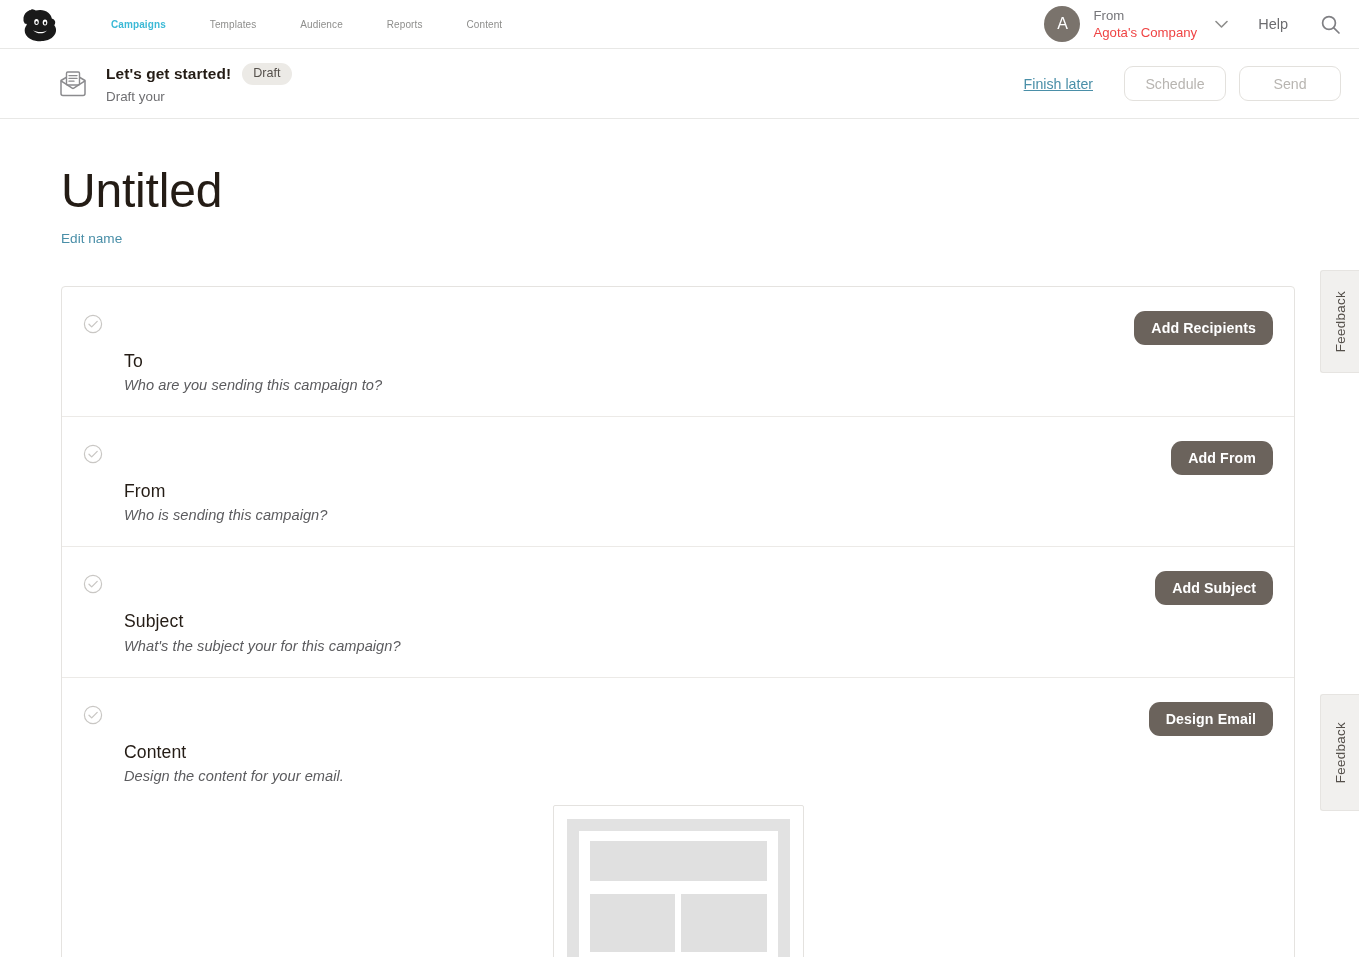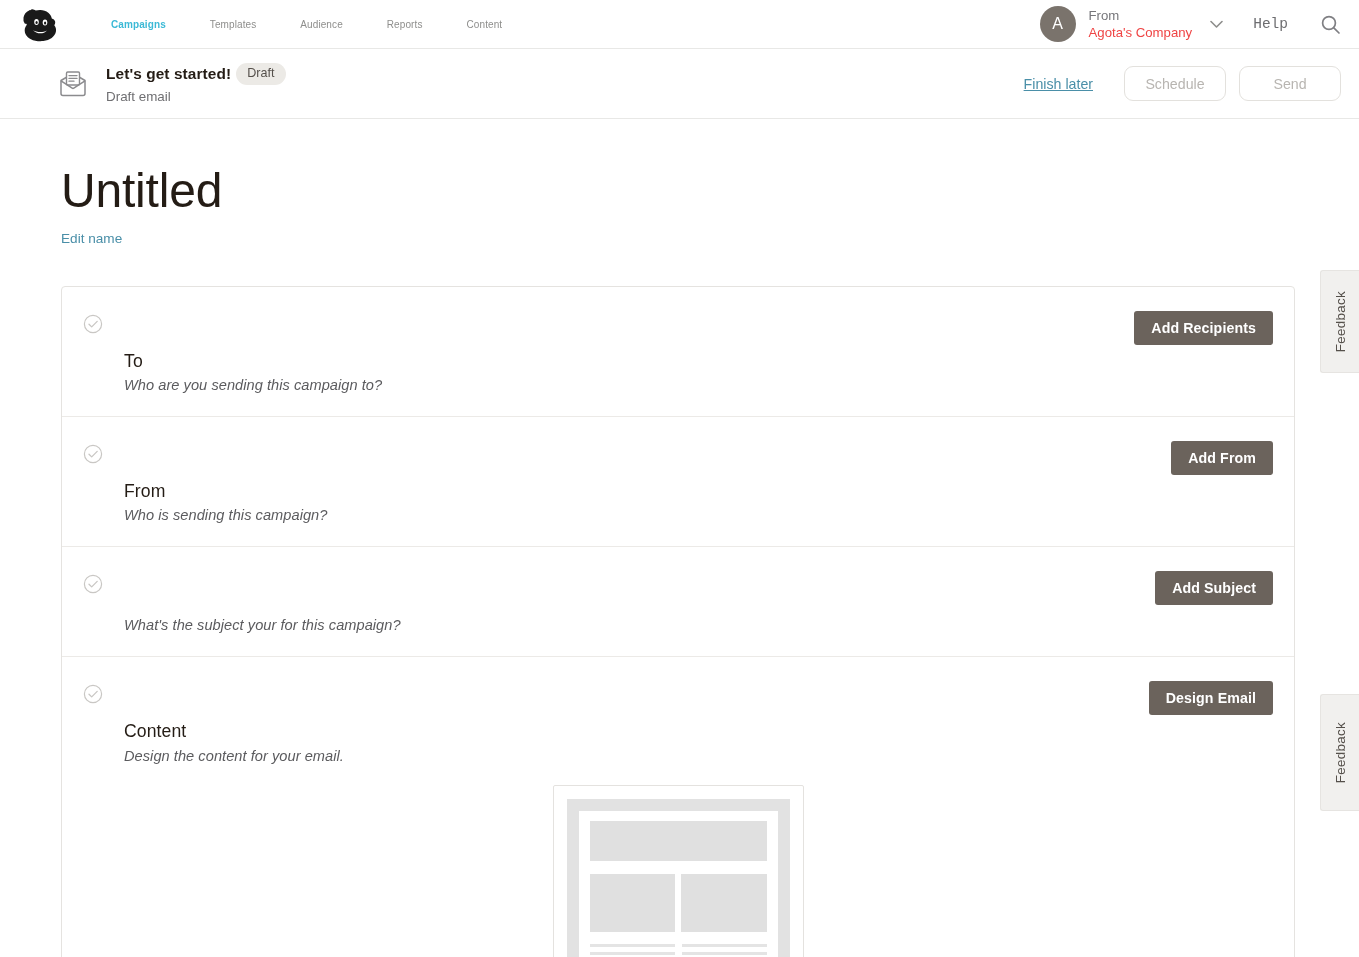--- a/index.html
+++ b/index.html
@@ -64,41 +64,40 @@
   .acct .l2 { font-size: 13.2px; color: #ef4444; }
   .caret {
     margin-left: 18px;
     color: #8e8e8c;
     font-size: 13px;
   }
   .help {
     margin-left: 30px;
     font-size: 14.5px;
     color: #6d6d70;
-    font-family: Liberation Mono, monospace;
   }
   .search-btn {
     margin-left: 31px;
     width: 22px; height: 22px;
     display: flex; align-items: center; justify-content: center;
   }
 
   
   .subheader {
     position: relative;
     height: 70px;
     border-bottom: 1px solid #e8e8e6;
     display: flex;
     align-items: center;
     padding: 0 18px 0 56px;
     background: #fff;
   }
   .env-icon { width: 34px; height: 34px; flex: none; }
   .sub-text { margin-left: 16px; }
-  .sub-title-row { display: flex; align-items: center; gap: 5px; }
+  .sub-title-row { display: flex; align-items: center; gap: 11px; }
   .sub-title {
     font-size: 15.4px;
     font-weight: 700;
     color: #241c15;
     letter-spacing: 0.1px;
   }
   .badge {
     background: #eceae6;
     color: #55504b;
     font-size: 12.6px;
@@ -187,21 +186,21 @@
     color: #5b5b5e;
     letter-spacing: 0.05px;
   }
   .primary-btn {
     margin-left: auto;
     background: #6b635c;
     color: #ffffff;
     font-size: 14.2px;
     font-weight: 700;
     border: none;
-    border-radius: 3px;
+    border-radius: 11px;
     height: 34px;
     padding: 0 17px;
     display: flex; align-items: center; justify-content: center;
     cursor: pointer;
     white-space: nowrap;
     letter-spacing: 0.1px;
     font-family: "Liberation Sans", sans-serif;
   }
   .content-row { flex-wrap: wrap; padding-bottom: 30px; }
 
@@ -342,21 +341,21 @@
       <line x1="13" y1="11.4" x2="21" y2="11.4" stroke="#8b8b8e" stroke-width="1.3" stroke-linecap="round"></line>
       <line x1="13" y1="14.2" x2="18" y2="14.2" stroke="#8b8b8e" stroke-width="1.3" stroke-linecap="round"></line>
       <path d="M5 13.8l11.2 7.4a1.5 1.5 0 0 0 1.6 0L29 13.8" fill="none" stroke="#8b8b8e" stroke-width="1.5" stroke-linejoin="round"></path>
     </svg>
   </div>
   <div class="sub-text">
     <div class="sub-title-row">
       <div class="sub-title">Let's get started!</div>
       <div class="badge">Draft</div>
     </div>
-    <div class="sub-sub">Draft email</div>
+    <div class="sub-sub">Draft your</div>
   </div>
   <div class="sub-actions">
     <div class="finish-later">Finish later</div>
     <div class="ghost-btn">Schedule</div>
     <div class="ghost-btn">Send</div>
   </div>
 </div>
 
 <div class="page">
 
@@ -396,20 +395,21 @@
     </div>
 
     <div class="row">
       <div class="check-ico">
         <svg width="20" height="20" viewBox="0 0 20 20">
           <circle cx="10" cy="10" r="8.6" fill="none" stroke="#c9c7c4" stroke-width="1.2"></circle>
           <path d="M6 10.2l2.7 2.7L14.2 7.4" fill="none" stroke="#c9c7c4" stroke-width="1.3" stroke-linecap="round" stroke-linejoin="round"></path>
         </svg>
       </div>
       <div class="row-text">
+        <div class="row-title">Subject</div>
         <div class="row-desc">What's the subject your for this campaign?</div>
       </div>
       <button class="primary-btn">Add Subject</button>
     </div>
 
     <div class="row content-row">
       <div class="check-ico">
         <svg width="20" height="20" viewBox="0 0 20 20">
           <circle cx="10" cy="10" r="8.6" fill="none" stroke="#c9c7c4" stroke-width="1.2"></circle>
           <path d="M6 10.2l2.7 2.7L14.2 7.4" fill="none" stroke="#c9c7c4" stroke-width="1.3" stroke-linecap="round" stroke-linejoin="round"></path>

